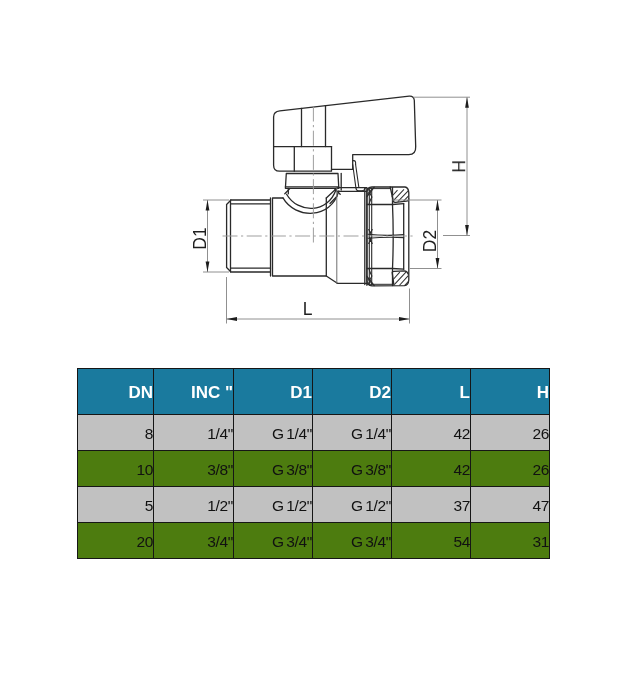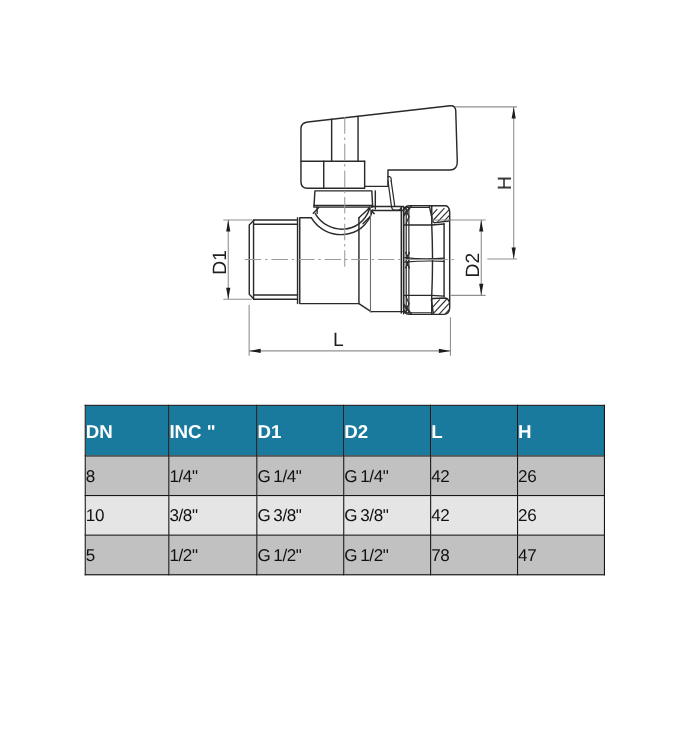--- a/index.html
+++ b/index.html
@@ -1,25 +1,25 @@
 <!DOCTYPE html>
 <html><head>
 <meta charset="utf-8">
 <style>
   html,body{margin:0;padding:0;background:#fff;}
   #page{position:relative;width:634px;height:685px;background:#fff;overflow:hidden;
         font-family:"Liberation Sans", sans-serif;}
   #draw{position:absolute;left:0;top:0;}
   table.spec{position:absolute;left:77px;top:368px;border-collapse:collapse;table-layout:fixed;}
-  table.spec td,table.spec th{border:1.6px solid #161616;text-align:left;vertical-align:middle;
+  table.spec td,table.spec th{border:1.6px solid #161616;text-align:right;vertical-align:middle;
       padding:0;font-family:"Liberation Sans", sans-serif;}
   table.spec th{background:#1a7a9e;color:#fff;font-size:17px;font-weight:bold;height:41.7px;padding-top:3px;}
   table.spec td{font-size:15.5px;color:#111;height:32.2px;padding-top:3px;letter-spacing:-0.35px;}
   tr.g td{background:#c1c1c1;}
-  tr.b td{background:#e5e5e5;}
+  tr.b td{background:#4d7c0f;}
 </style>
 </head>
 <body>
 <div id="page">
 
 <svg id="draw" width="634" height="360" viewBox="0 0 634 360">
   <g fill="none" stroke="#2a2a2a" stroke-width="1.3" stroke-linecap="round" stroke-linejoin="round">
 
     <path d="M273.6,117 Q273.6,111.6 279.8,110.9 L409.2,96.1 Q413.8,95.7 414.3,100.2 L415.7,146.5 Q416.1,154.4 408.8,154.6 L352.7,154.6 L352.7,169.4 L331.5,169.4 L331.5,171.2 L279.5,171.2 Q273.6,171.2 273.6,165.3 Z"></path>
 
@@ -162,19 +162,27 @@
           <td>G 3/8"</td>
           <td>42</td>
           <td>26</td>
         </tr>
 
   <tr class="g">
           <td>5</td>
           <td>1/2"</td>
           <td>G 1/2"</td>
           <td>G 1/2"</td>
-          <td>78</td>
+          <td>37</td>
           <td>47</td>
         </tr>
 
+  <tr class="b">
+          <td>20</td>
+          <td>3/4"</td>
+          <td>G 3/4"</td>
+          <td>G 3/4"</td>
+          <td>54</td>
+          <td>31</td>
+        </tr>
 </tbody>
     </table>
 </div>
 
 </body></html>

